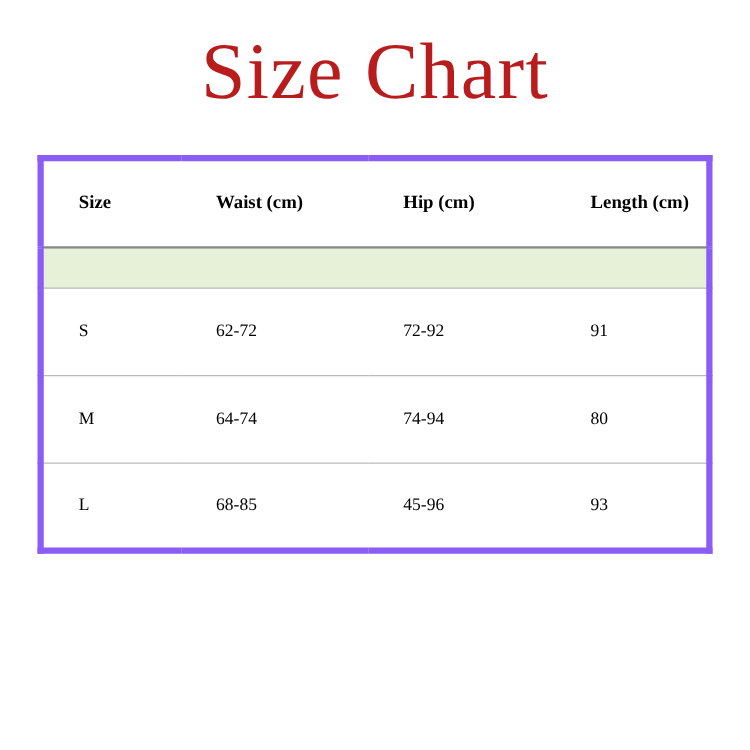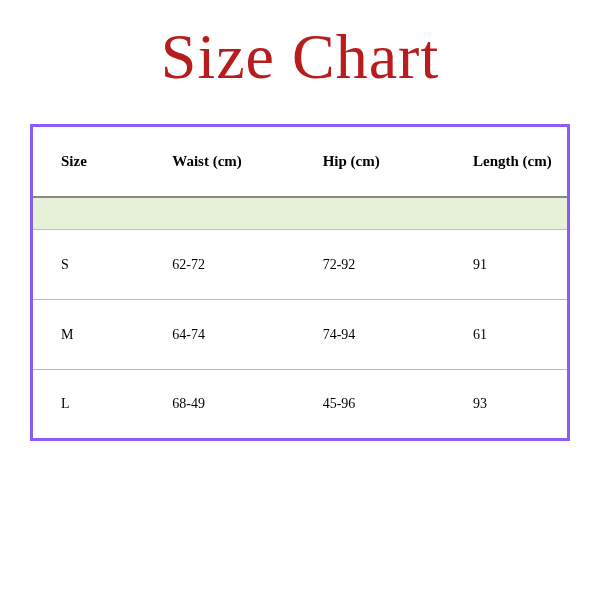--- a/index.html
+++ b/index.html
@@ -15,21 +15,21 @@
     }
     .title {
       font-size: 64px;
       color: #b91c1c;
       font-weight: 400;
       margin-bottom: 30px;
       letter-spacing: 1px;
     }
     .table {
       width: 100%;
-      border: 3px solid #8b5cf6;
+      border: 5px solid #8b5cf6;
       border-collapse: collapse;
     }
     .header-row {
       height: 70px;
     }
     .header-row td {
       font-weight: bold;
       font-size: 15px;
       color: #000;
       padding-left: 28px;
@@ -82,22 +82,22 @@
   <tr class="data-row">
     <td>S</td>
     <td>62-72</td>
     <td>72-92</td>
     <td>91</td>
   </tr>
   <tr class="data-row">
     <td>M</td>
     <td>64-74</td>
     <td>74-94</td>
-    <td>61</td>
+    <td>80</td>
   </tr>
   <tr class="data-row">
     <td>L</td>
-    <td>68-49</td>
+    <td>68-85</td>
     <td>45-96</td>
     <td>93</td>
   </tr>
 </tbody>
   </table>
 
 </body></html>

